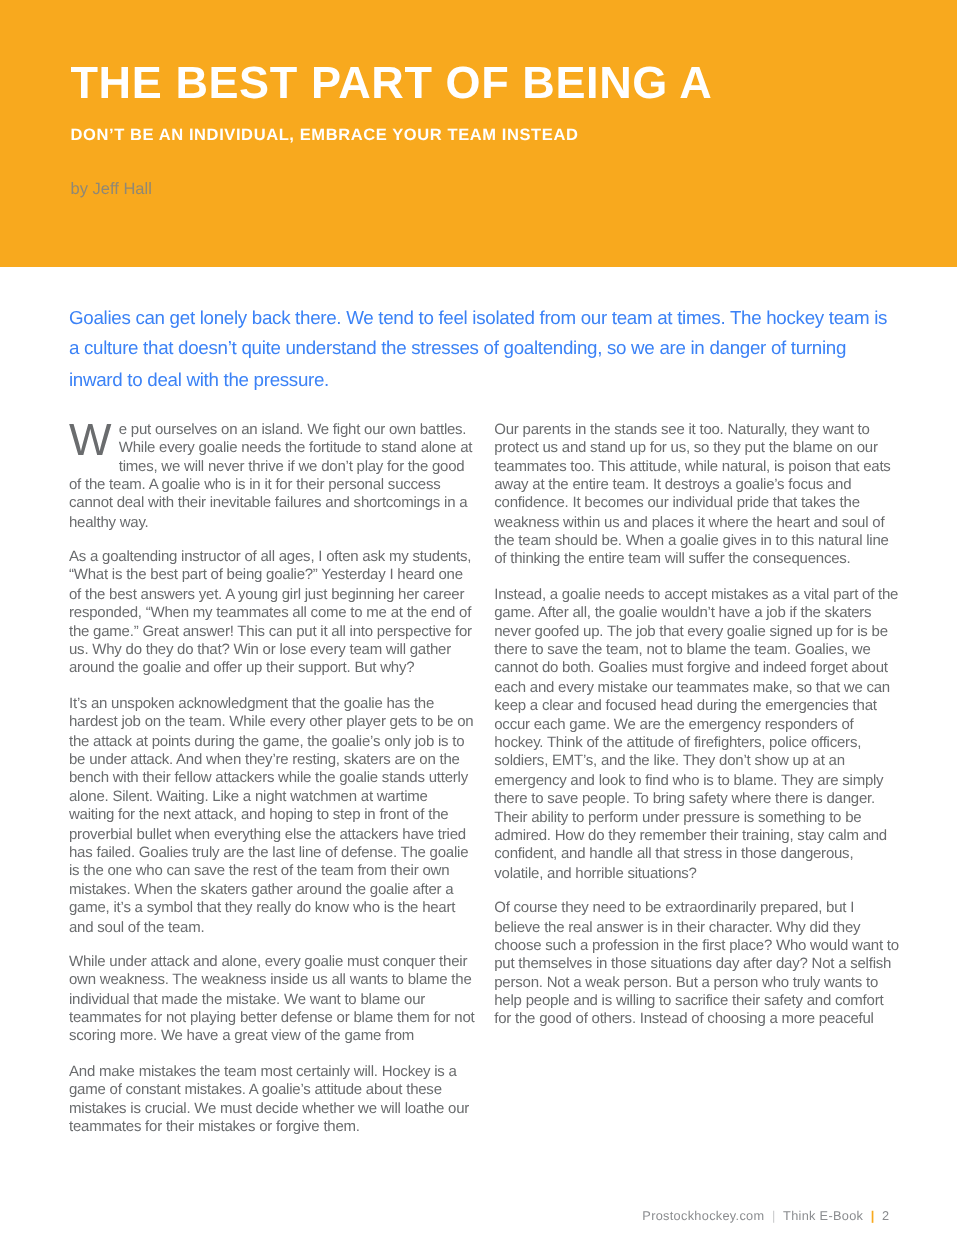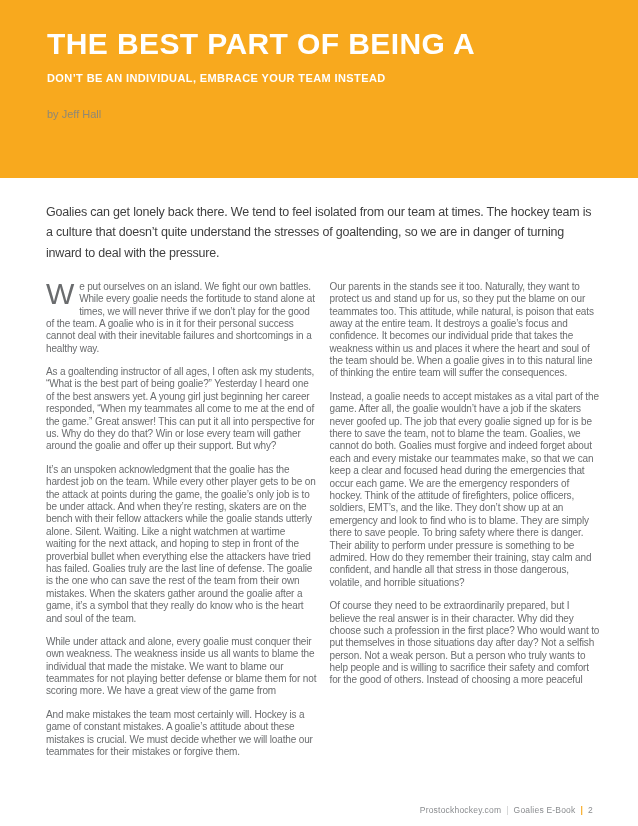--- a/index.html
+++ b/index.html
@@ -5,38 +5,38 @@
   * { box-sizing: border-box; }
   html, body { margin: 0; padding: 0; background: #e9e9e9; }
   .page {
     width: 638px; height: 826px; margin: 0 auto; position: relative;
     background: #ffffff; overflow: hidden;
     font-family: "Liberation Sans", sans-serif;
   }
   .hero {
     height: 178px; width: 100%;
     background: #F8A91E;
-    padding: 26px 40px 0 47px;
+    padding: 38px 40px 0 47px;
   }
   .hero h1 {
     margin: 0; color: #FFFFFF;
     font-size: 30px; font-weight: 700; letter-spacing: 0.4px;
     line-height: 1.22;
   }
   .hero h1 span { display: block; }
   .subtitle {
     margin-top: 9px; color: #FFFFFF;
     font-size: 11px; font-weight: 700; letter-spacing: 0.4px;
   }
   .byline {
     margin-top: 24px; color: #8F8875; font-size: 11px;
   }
   .content { padding: 0 38px 0 46px; }
   .intro {
-    margin-top: 24px; color: #404040;
+    margin-top: 24px; color: #3b82f6;
     font-size: 12.5px; letter-spacing: -0.2px; line-height: 1.62;
   }
   .columns {
     display: flex; gap: 13px; margin-top: 18px;
     color: #6A6C6E; font-size: 10px; letter-spacing: -0.15px;
     line-height: 1.24;
   }
   .col { flex: 1; min-width: 0; }
   .col p { margin: 0 0 11px 0; }
   .dropcap {
@@ -76,16 +76,16 @@
       </div>
       <div class="col">
         <p>Our parents in the stands see it too. Naturally, they want to protect us and stand up for us, so they put the blame on our teammates too. This attitude, while natural, is poison that eats away at the entire team. It destroys a goalie’s focus and confidence. It becomes our individual pride that takes the weakness within us and places it where the heart and soul of the team should be. When a goalie gives in to this natural line of thinking the entire team will suffer the consequences.</p>
         <p>Instead, a goalie needs to accept mistakes as a vital part of the game. After all, the goalie wouldn’t have a job if the skaters never goofed up. The job that every goalie signed up for is be there to save the team, not to blame the team. Goalies, we cannot do both. Goalies must forgive and indeed forget about each and every mistake our teammates make, so that we can keep a clear and focused head during the emergencies that occur each game. We are the emergency responders of hockey. Think of the attitude of firefighters, police officers, soldiers, EMT’s, and the like. They don’t show up at an emergency and look to find who is to blame. They are simply there to save people. To bring safety where there is danger. Their ability to perform under pressure is something to be admired. How do they remember their training, stay calm and confident, and handle all that stress in those dangerous, volatile, and horrible situations?</p>
         <p>Of course they need to be extraordinarily prepared, but I believe the real answer is in their character. Why did they choose such a profession in the first place? Who would want to put themselves in those situations day after day? Not a selfish person. Not a weak person. But a person who truly wants to help people and is willing to sacrifice their safety and comfort for the good of others. Instead of choosing a more peaceful</p>
       </div>
     </div>
   </div>
 
   <div class="footer">
-    <span>Prostockhockey.com</span><span class="sep1">|</span><span>Goalies E-Book</span><span class="sep2">|</span><span>2</span>
+    <span>Prostockhockey.com</span><span class="sep1">|</span><span>Think E-Book</span><span class="sep2">|</span><span>2</span>
   </div>
 
 </div>
 
 </body></html>

